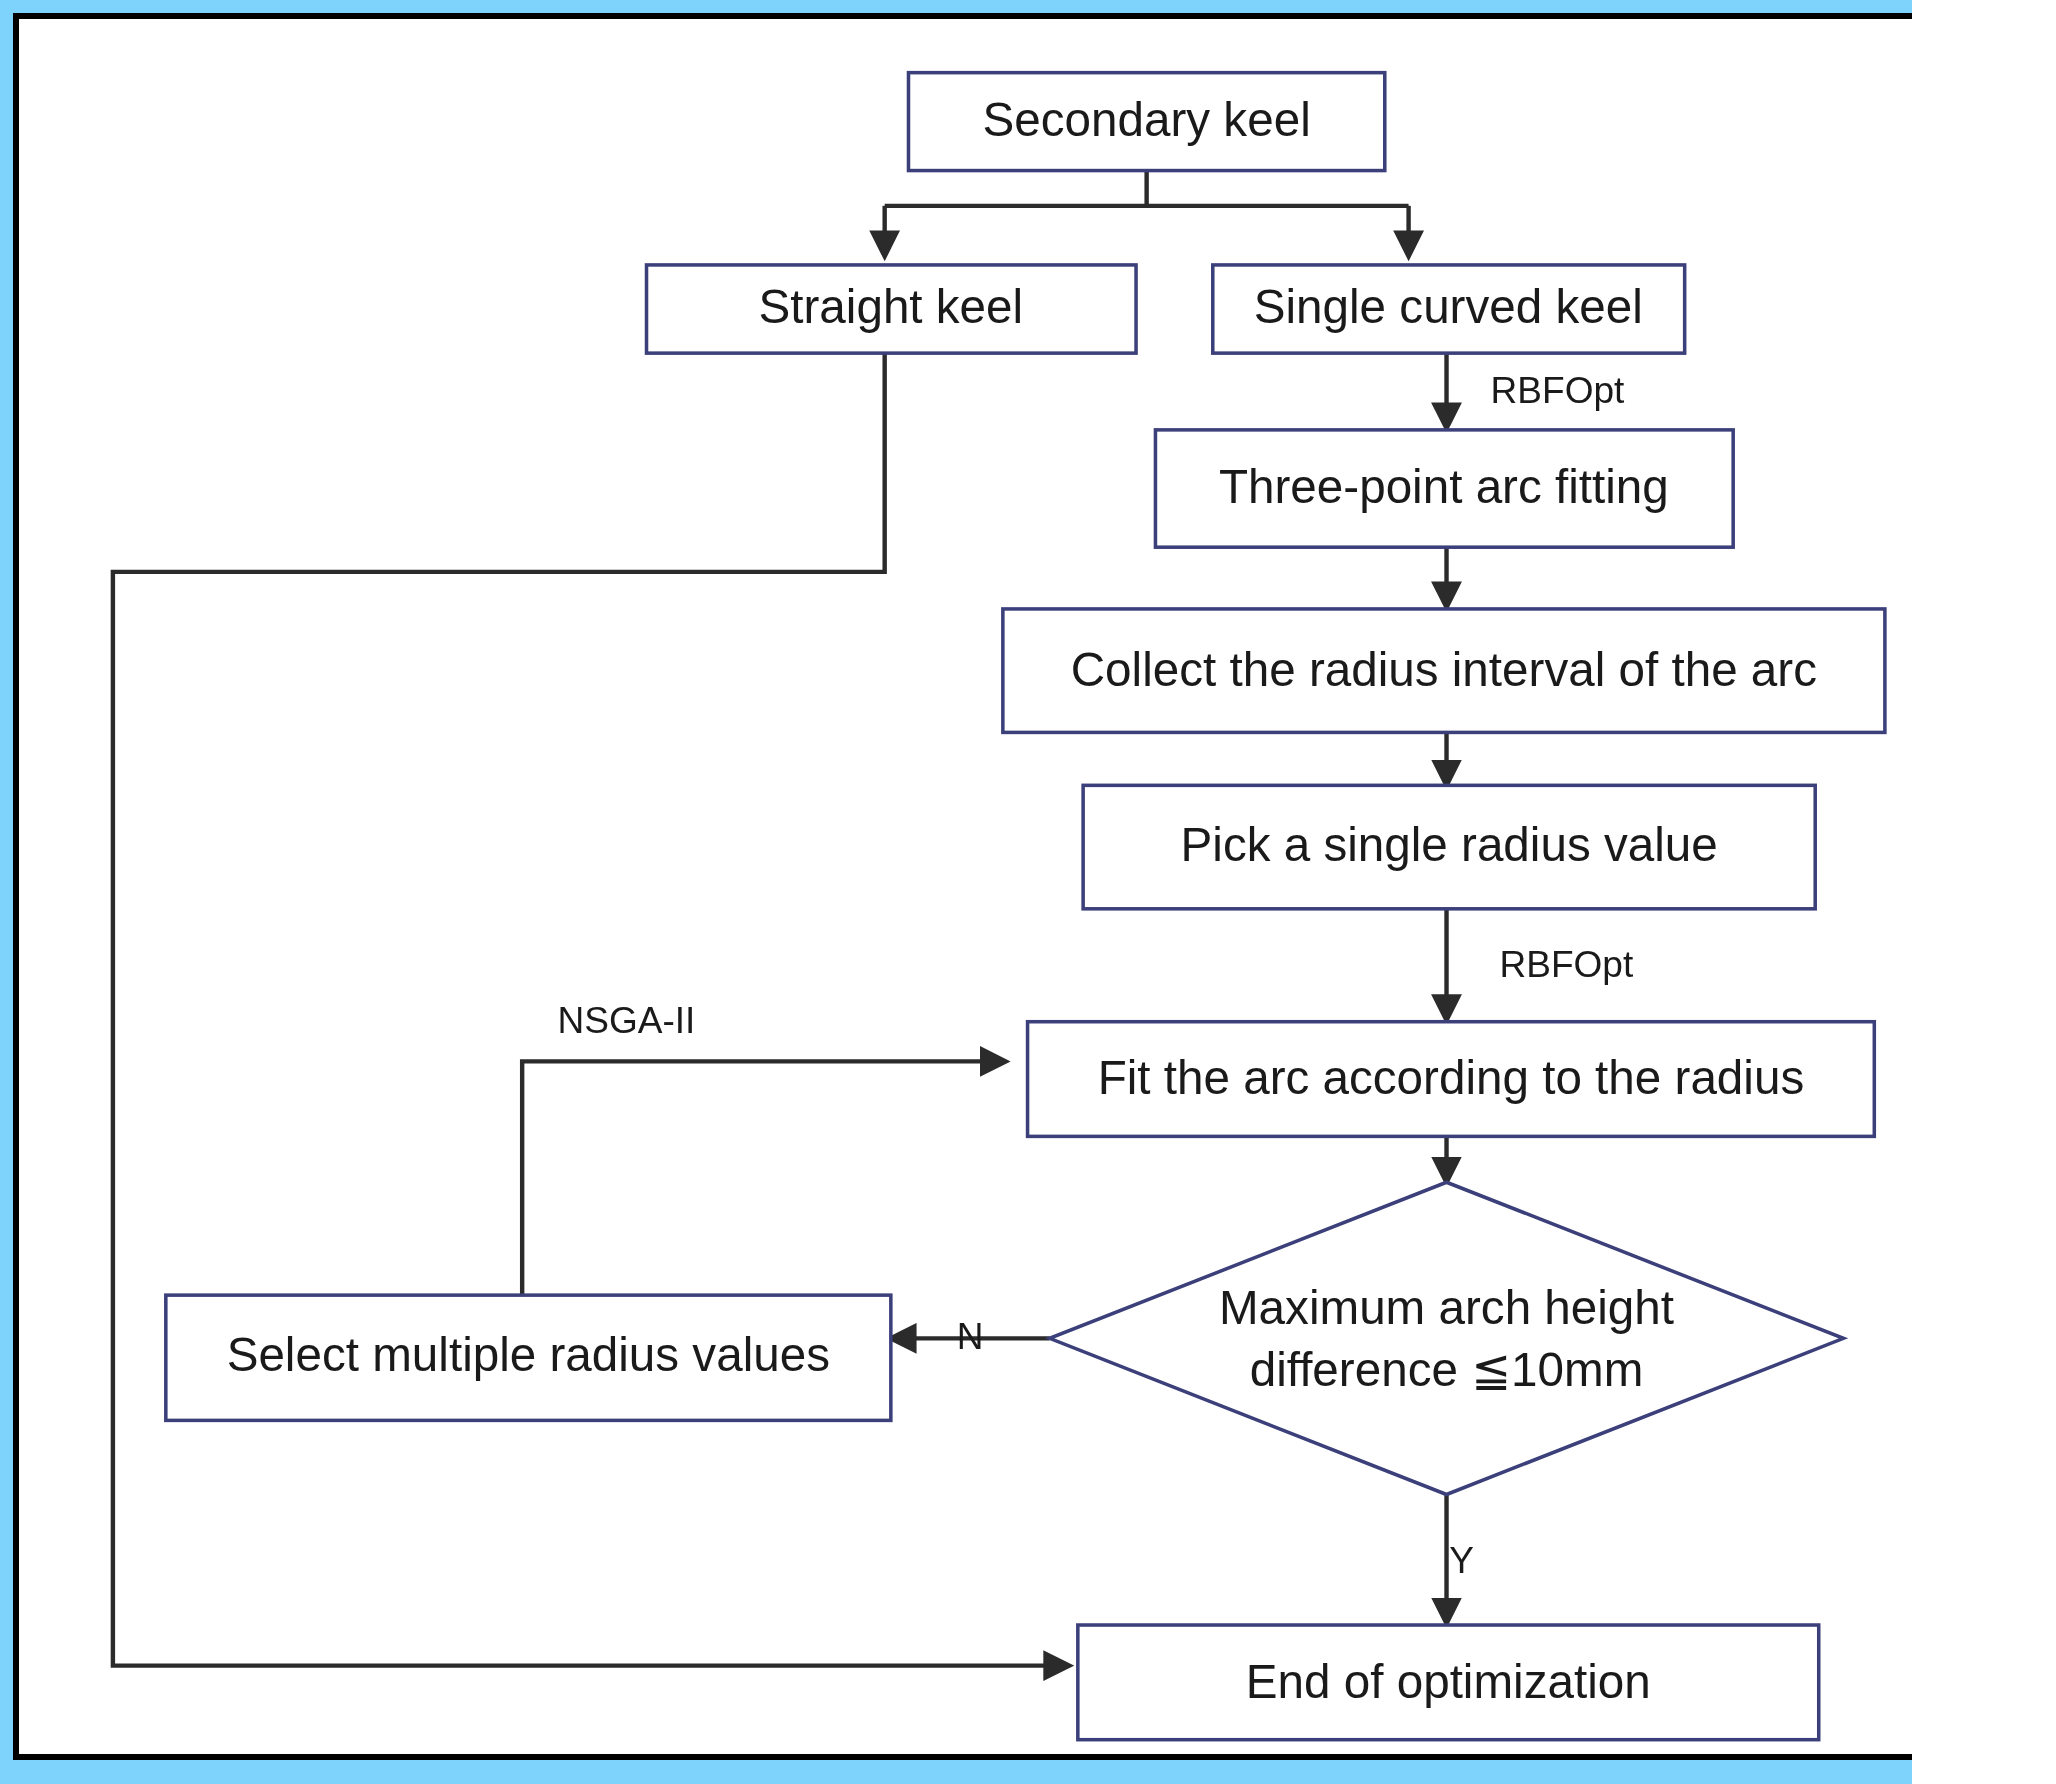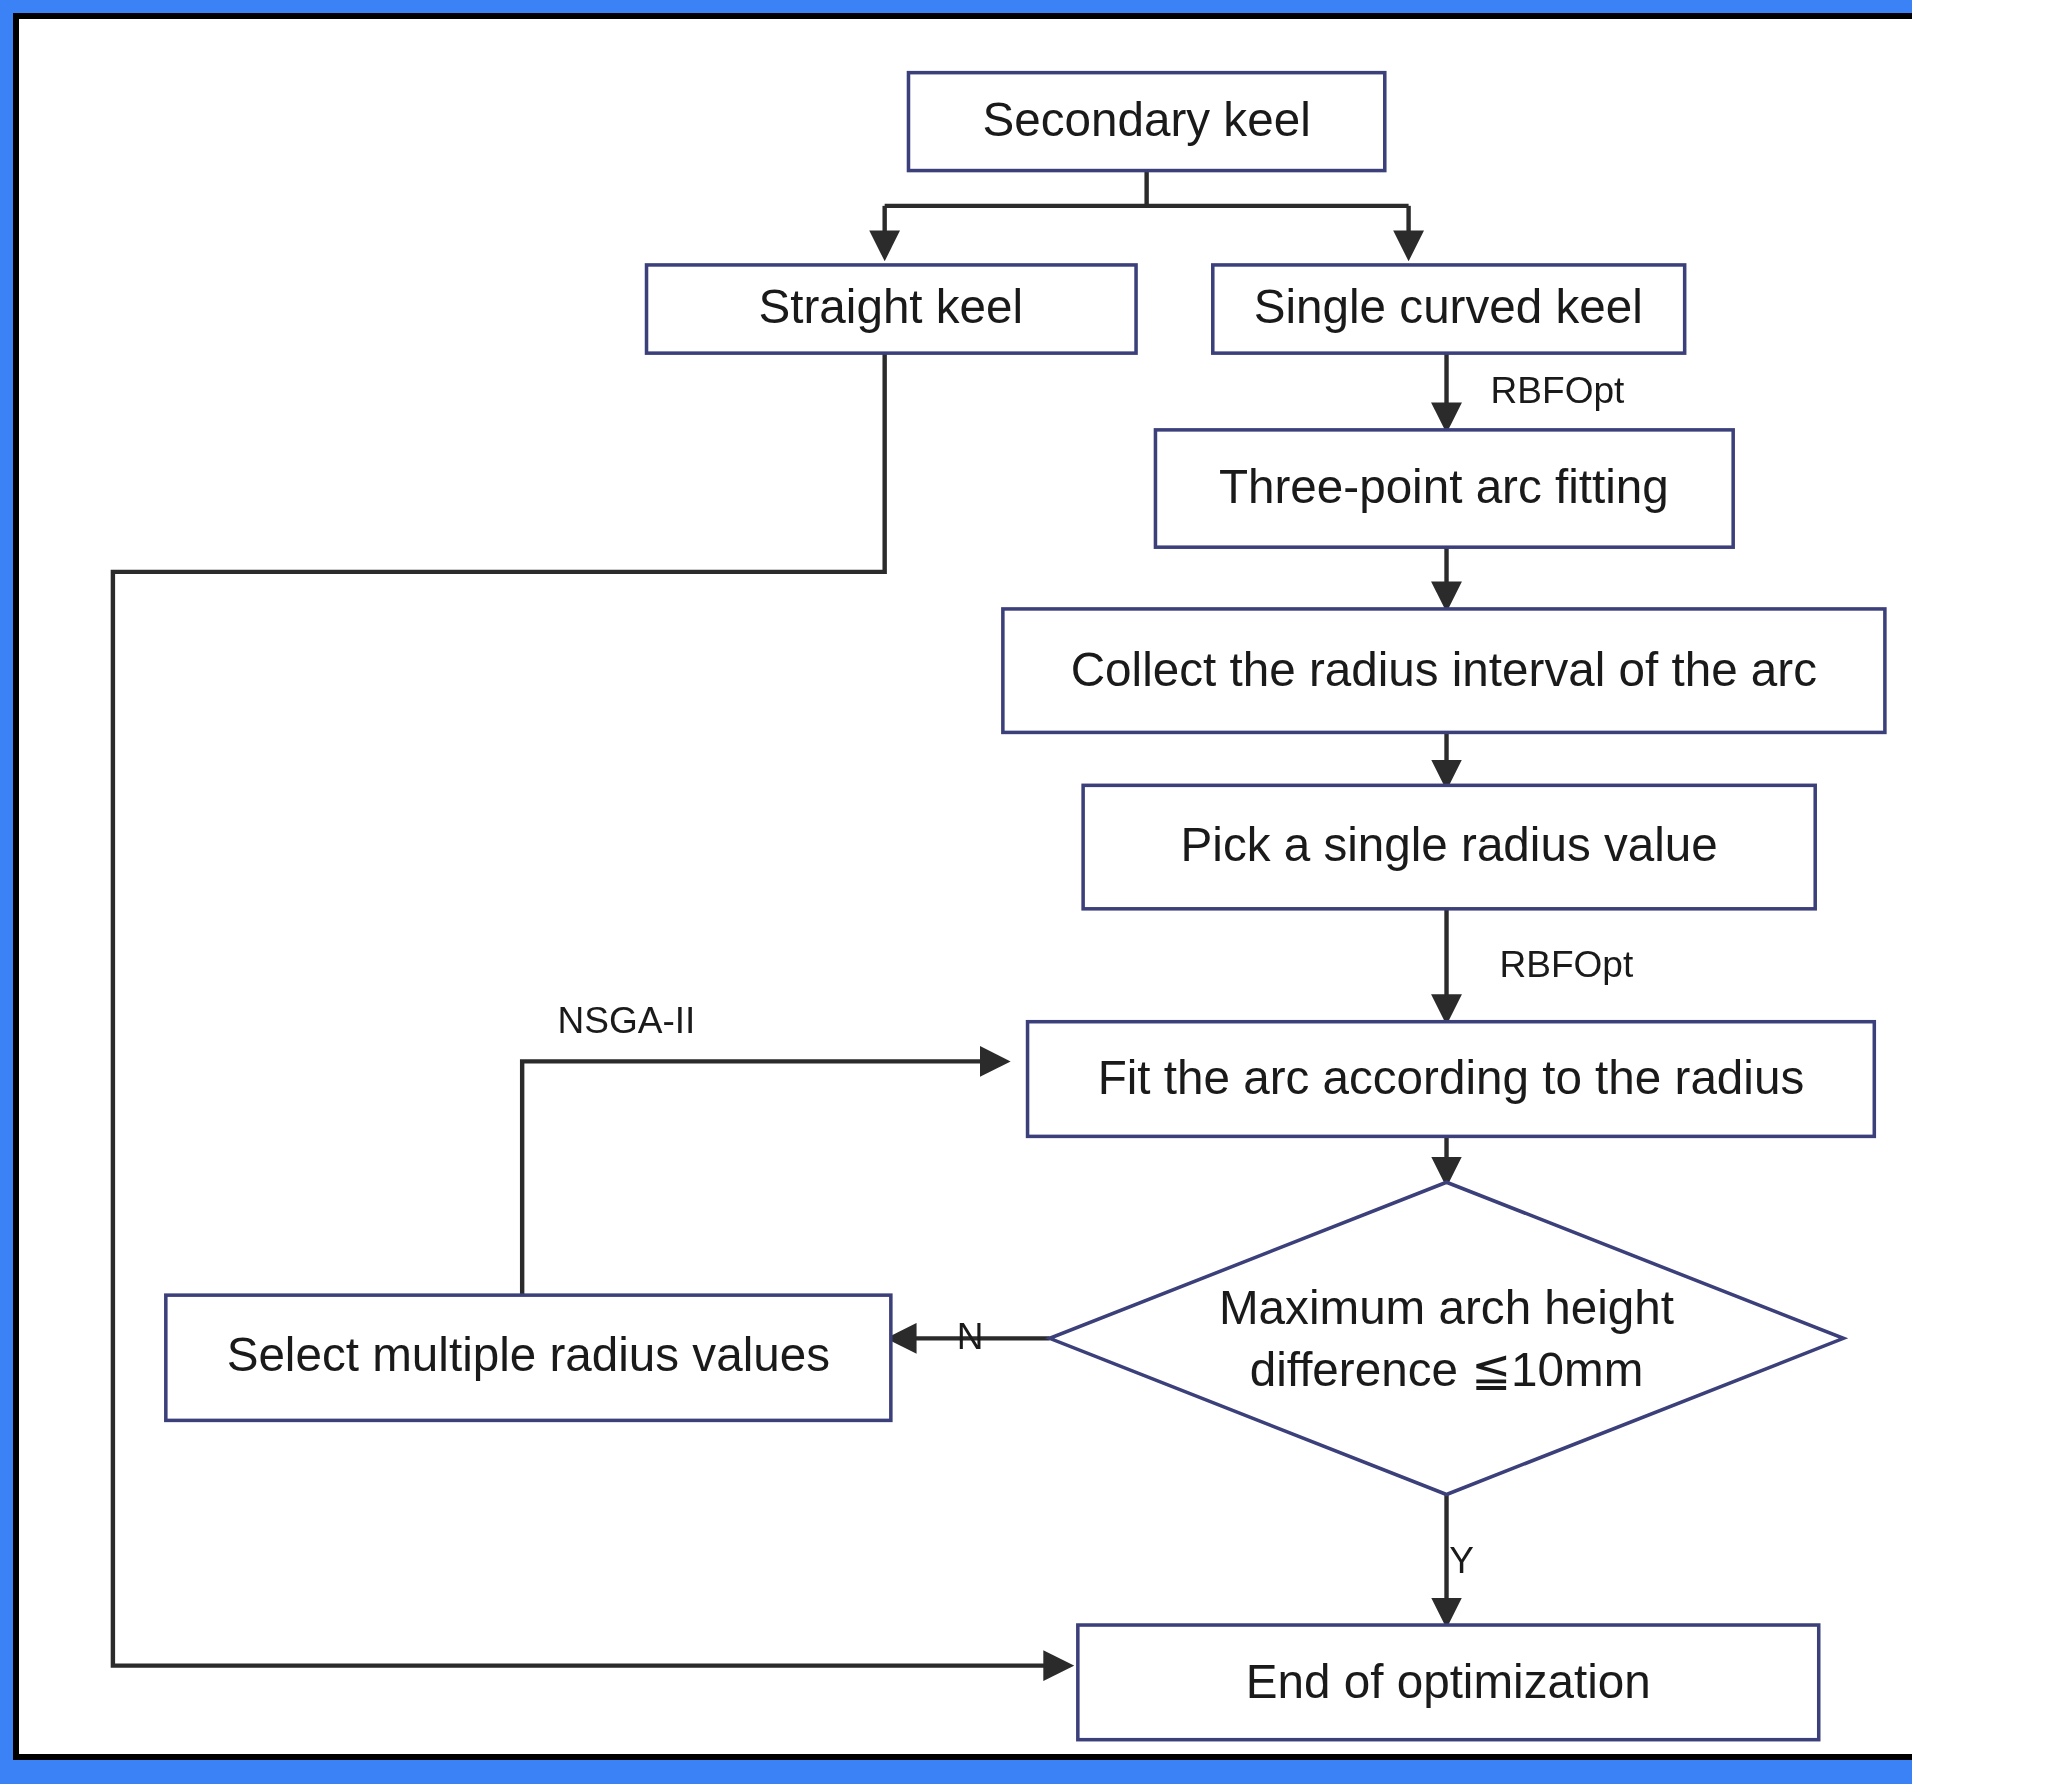--- a/index.html
+++ b/index.html
@@ -4,21 +4,21 @@
 <style>
   html, body {
     margin: 0;
     padding: 0;
     background: #ffffff;
   }
   #page {
     position: relative;
     width: 1912px;
     height: 1785px;
-    background: #3b82f6;
+    background: #7dd3fc;
     overflow: hidden;
     font-family: "Liberation Sans", sans-serif;
   }
   #frame {
     position: absolute;
     left: 13.2px;
     top: 13.2px;
     width: 2019px;
     height: 1747px;
     border: 6.2px solid #000000;

